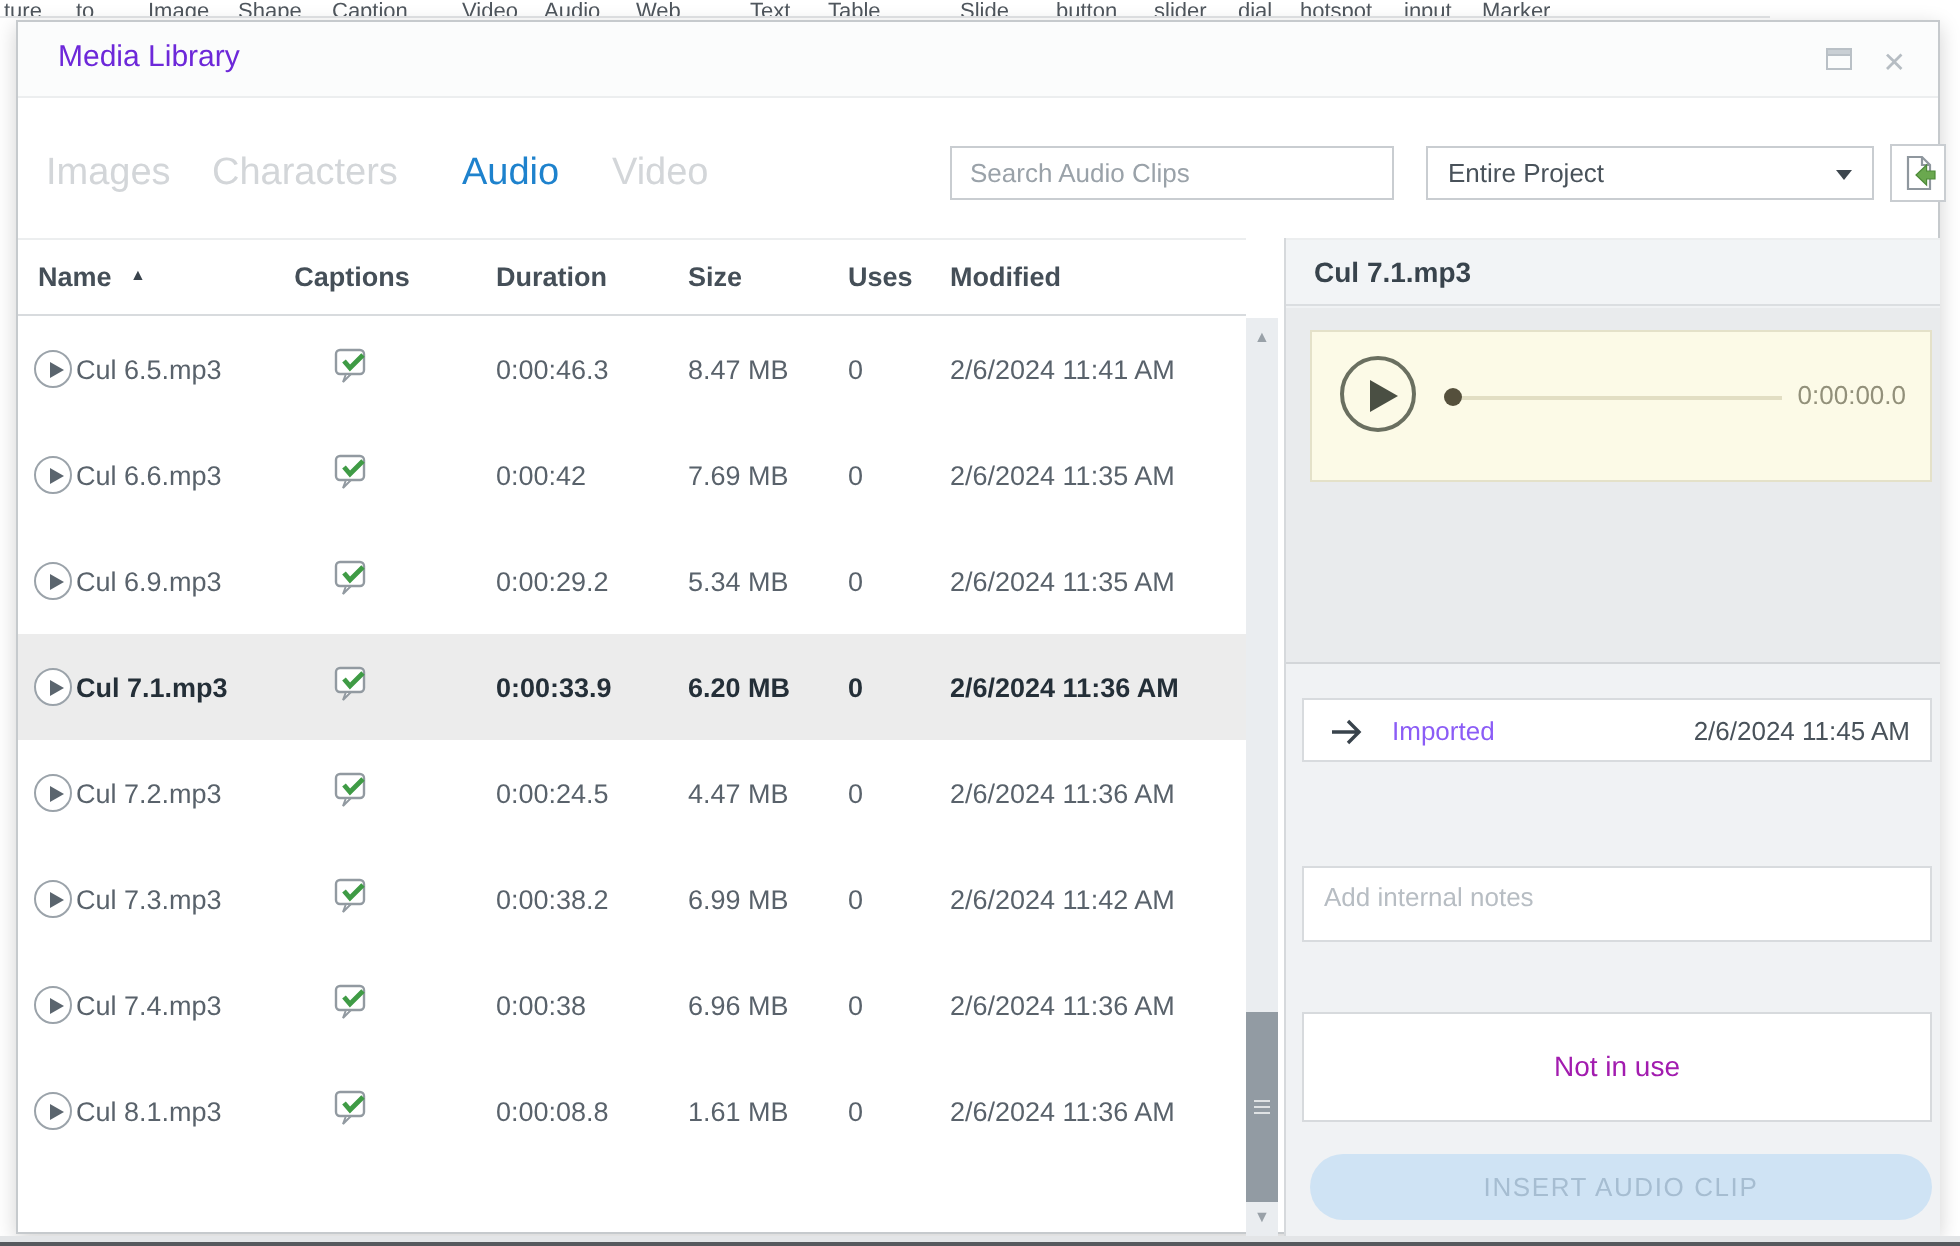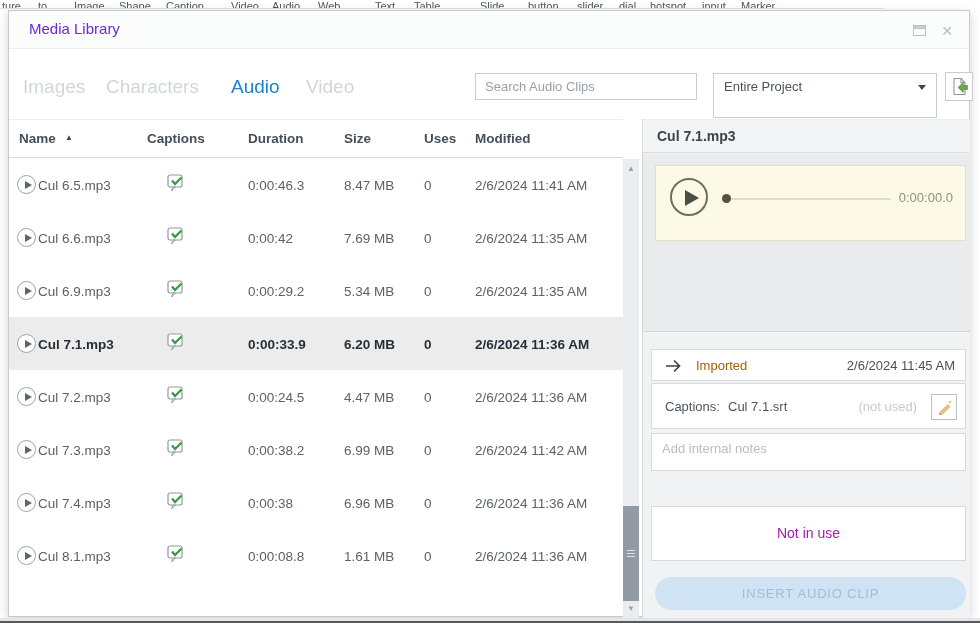--- a/index.html
+++ b/index.html
@@ -23,21 +23,21 @@
 
   
   .tab { position:absolute; top:65px; font-size:19px; color:#d3d6d9; cursor:default; }
   .tab.active { color:#1e82cd; }
 
   .search { position:absolute; left:466px; top:62px; width:222px; height:27px;
     border:1px solid #c9cdd1; font-size:13px; color:#49525a; padding:0 9px; outline:none;
     font-family:inherit; }
   .search::placeholder { color:#9aa2a9; }
 
-  .scope { position:absolute; left:704px; top:62px; width:224px; height:45px;
+  .scope { position:absolute; left:704px; top:62px; width:224px; height:27px;
     border:1px solid #c9cdd1; background:#fff; font-size:13px; color:#49525a; }
   .scope .val { position:absolute; left:10px; top:5px; }
   .scope .caret { position:absolute; right:10px; top:11px; width:0; height:0;
     border-left:4px solid transparent; border-right:4px solid transparent;
     border-top:5px solid #3d464e; }
 
   .import-btn { position:absolute; left:936px; top:61px; width:28px; height:29px;
     border:1px solid #c9cdd1; background:#fff; display:flex; align-items:center; justify-content:center; }
 
   
@@ -86,21 +86,21 @@
   .play-lg { position:absolute; left:14px; top:12px; width:38px; height:38px;
     border:2px solid #6a6f60; border-radius:50%; background:transparent; }
   .play-lg i { position:absolute; left:13px; top:10px; width:0; height:0;
     border-left:14px solid #4a4f43; border-top:8px solid transparent; border-bottom:8px solid transparent; }
   .sl-dot { position:absolute; left:66px; top:28px; width:9px; height:9px; border-radius:50%; background:#55503c; }
   .sl-line { position:absolute; left:75px; top:32px; width:160px; height:2px; background:#e2dec3; }
   .p-time { position:absolute; right:12px; top:24px; font-size:13px; color:#92907a; }
 
   .box { position:absolute; left:8px; width:315px; background:#fff; border:1px solid #d8dbde; }
   .b-imported { top:230px; height:32px; }
-  .b-imported .lbl { position:absolute; left:44px; top:8px; font-size:13px; color:#a16207; }
+  .b-imported .lbl { position:absolute; left:44px; top:8px; font-size:13px; color:#8b5cf6; }
   .b-imported .dt { position:absolute; right:10px; top:8px; font-size:13px; color:#49525a; }
   .b-imported svg { position:absolute; left:13px; top:8px; }
 
   .b-captions { top:264px; height:46px; }
   .b-captions .lbl { position:absolute; left:13px; top:15px; font-size:13px; color:#4d565e; }
   .b-captions .file { position:absolute; left:76px; top:15px; font-size:13px; color:#4d565e; }
   .b-captions .status { position:absolute; right:48px; top:15px; font-size:13px; color:#c6cbd0; }
   .edit-btn { position:absolute; right:8px; top:10px; width:26px; height:26px;
     border:1px solid #b9bfc4; background:#fff; display:flex; align-items:center; justify-content:center; }
 
@@ -342,32 +342,20 @@
     <div class="p-sep"></div>
 
     <div class="box b-imported">
       <svg width="17" height="16" viewBox="0 0 17 16">
         <path d="M1 8 h13 M9 2.5 l5.5 5.5 -5.5 5.5" fill="none" stroke="#39434c" stroke-width="1.7"></path>
       </svg>
       <span class="lbl">Imported</span>
       <span class="dt">2/6/2024 11:45 AM</span>
     </div>
 
-    <div class="box b-captions">
-      <span class="lbl">Captions:</span>
-      <span class="file">Cul 7.1.srt</span>
-      <span class="status">(not used)</span>
-      <div class="edit-btn">
-        <svg width="15" height="15" viewBox="0 0 15 15">
-          <path d="M3 12.5 l7.3-7.3 2 2 -7.3 7.3 -2.6 .6 z" fill="#ecc887" stroke="#c99a4e" stroke-width="0.9"></path>
-          <path d="M11 4.5 l2 2" stroke="#c99a4e" stroke-width="0.9"></path>
-          <path d="M13 1 v2 M12 2 h2" stroke="#c99a4e" stroke-width="0.8"></path>
-        </svg>
-      </div>
-    </div>
 
     <div class="box b-notes">
       <textarea placeholder="Add internal notes" style=""></textarea>
     </div>
 
     <div class="box b-usage">
       <span>Not in use</span>
     </div>
 
     <button class="insert-btn" disabled="">INSERT AUDIO CLIP</button>

